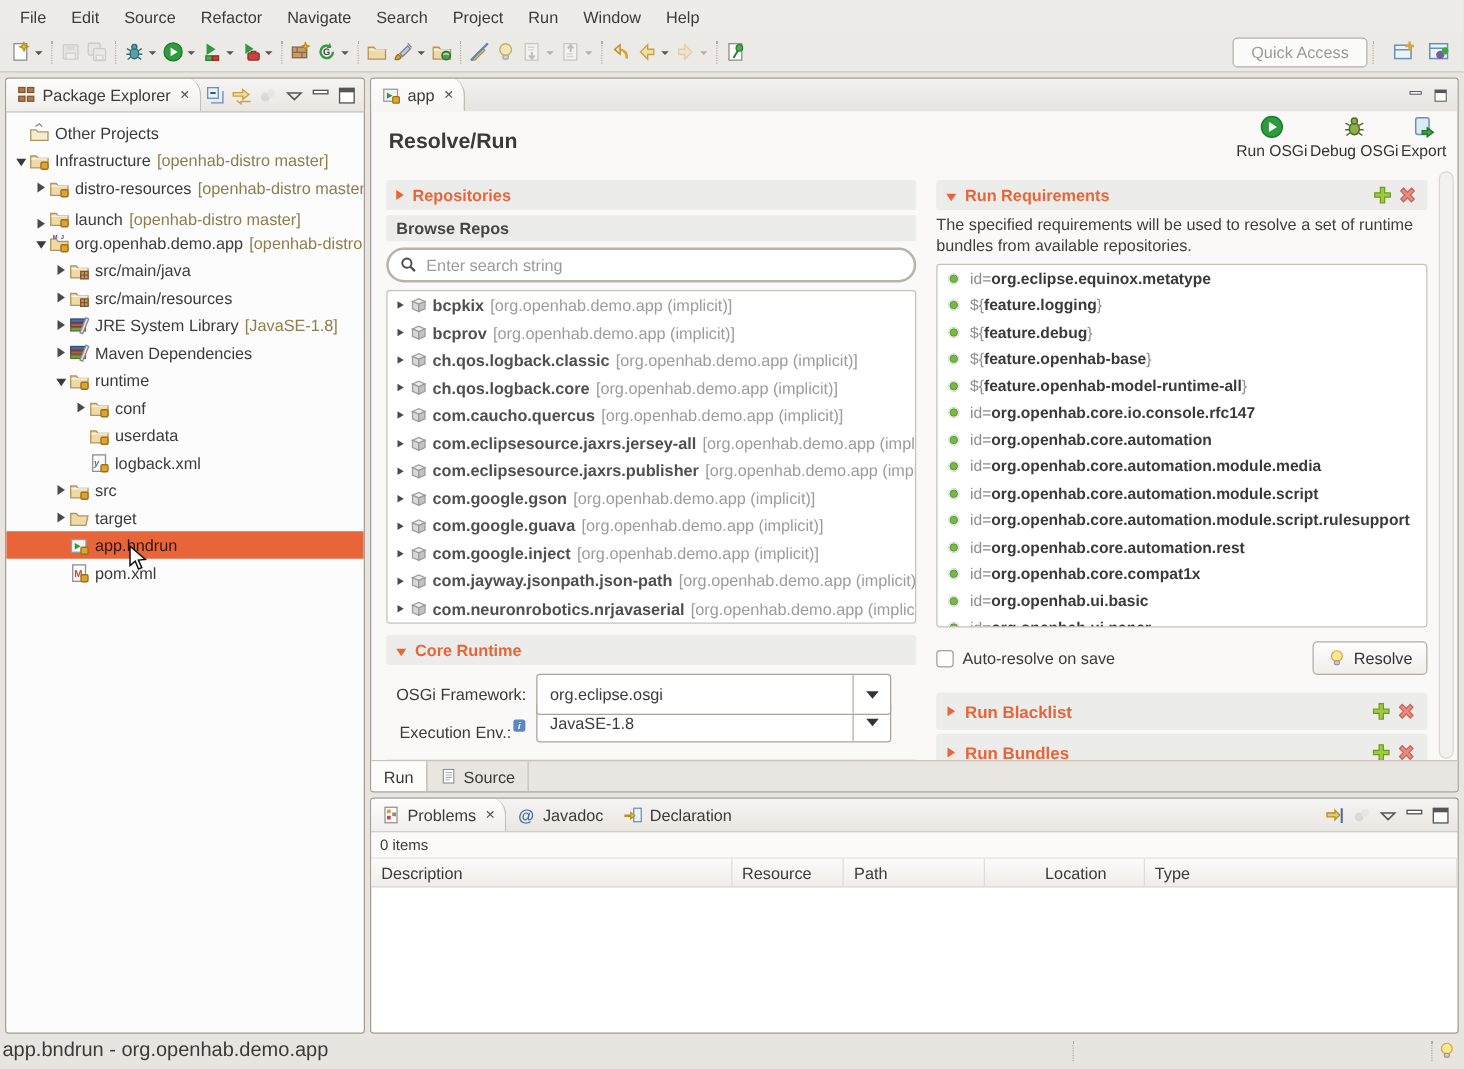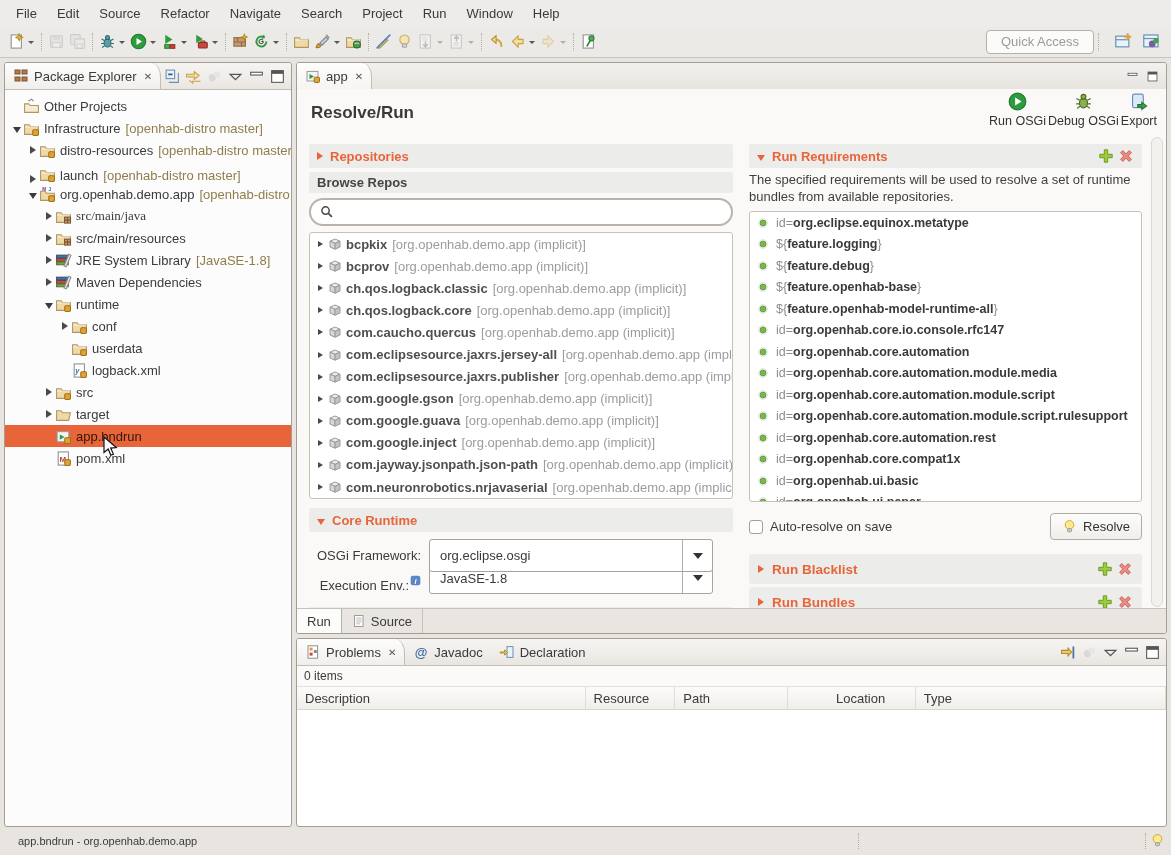--- a/index.html
+++ b/index.html
@@ -98,21 +98,21 @@
 .ed-bottom{position:absolute;left:0;right:0;bottom:0;height:25px;background:#e9e6e2;border-top:1px solid #c6c1ba;display:flex;align-items:stretch}
 .btab{display:flex;align-items:center;gap:5px;padding:0 10px;font-size:13px;border-right:1px solid #c6c1ba}
 .btab .ic{width:14px;height:14px}
 .btab.sel{background:#fcfcfb;border-right:1px solid #b6b0a8}
 
 #problems{left:296px;top:638px;width:871px;height:189px;background:#fff}
 .p-count{height:20px;font-size:12px;padding:3px 0 0 7px;background:#fbfaf9}
 .p-header{height:24px;display:flex;background:linear-gradient(#fcfbfa,#f0eeea);border-top:1px solid #e3e0db;border-bottom:1px solid #d8d4ce;font-size:13px}
 .pcol{display:flex;align-items:center;padding-left:8px;border-right:1px solid #e0ddd7;white-space:nowrap;overflow:hidden}
 
-.statusbar{position:absolute;left:0;right:0;bottom:0;height:28px;display:flex;align-items:center;font-size:11px;padding-left:18px}
+.statusbar{position:absolute;left:0;right:0;bottom:0;height:28px;display:flex;align-items:center;font-size:16px;padding-left:2px}
 .ssep{width:0;height:16px;border-left:1px dotted #b0aaa2;position:absolute;top:6px}
 .statusbar .ic{width:15px;height:15px;position:absolute;right:6px;top:6px}
 #cursor{position:absolute;left:101px;top:436px;z-index:60;pointer-events:none}
 </style>
 </head>
 <body>
 
 <div class="menubar" id="menubar">
     <div class="menu-item">File</div>
     <div class="menu-item">Edit</div>
@@ -454,21 +454,21 @@
           <svg viewBox="0 0 16 16" style="width:100%;height:100%">
             <path d="M1.5 5h4.2l1.4 1.8h7.4v6.7H1.5z" fill="#efd9a7" stroke="#b2955c"></path>
             <text x="3" y="4.6" font-size="4.4" font-weight="bold" fill="#7a2f8e">M</text>
             <text x="9" y="4.6" font-size="4.4" font-weight="bold" fill="#2a5a9a">J</text>
             <rect x="9.2" y="9.2" width="5.3" height="5.3" rx="1" fill="#e2a42f" stroke="#99701d"></rect>
           </svg>
         </span>
         <span>org.openhab.demo.app</span>
         <span class="deco">[openhab-distro master]</span>
       </div>
-      <div class="trow" style="padding-left: 38px; font-family: Liberation Serif, serif;">
+      <div class="trow" style="padding-left: 38px;">
         <span class="expbox">
           <span class="exp-c"></span>
         </span>
         <span class="ic" style="width: 17px; height: 17px;">
           <svg viewBox="0 0 16 16" style="width:100%;height:100%">
             <path d="M1.5 4.5h4.2l1.4 1.8h7.4v7.2H1.5z" fill="#efd9a7" stroke="#b2955c"></path>
             <path d="M1.9 6.6h12.3" stroke="#fff" stroke-opacity=".7"></path>
             <rect x="9" y="8.6" width="5.6" height="5.6" fill="#c89a6b" stroke="#7d5530"></rect>
             <path d="M11.8 8.6v5.6M9 11.4h5.6" stroke="#7d5530"></path>
           </svg>
@@ -684,20 +684,21 @@
       <div class="subhdr">
         <span>Browse Repos</span>
       </div>
       <div class="search-box">
         <span class="ic">
             <svg viewBox="0 0 16 16" style="width:100%;height:100%">
               <circle cx="6.3" cy="6.3" r="4.2" fill="none" stroke="#4a4a4a" stroke-width="1.7"></circle>
               <line x1="9.6" y1="9.6" x2="13.6" y2="13.6" stroke="#4a4a4a" stroke-width="2"></line>
             </svg>
           </span>
+        <input placeholder="Enter search string" style="">
       </div>
       <div class="listbox" id="repo-list">
           <div class="repo-row">
             <span class="expbox">
               <span class="exp-c"></span>
             </span>
             <span class="ic" style="width: 16px; height: 16px;">
               <svg viewBox="0 0 16 16" style="width:100%;height:100%">
                 <path d="M3 5.2l5-2.2 5 2.2-5 2.2z" fill="#ececec" stroke="#9a9a9a"></path>
                 <path d="M3 5.2v5.8l5 2.2V7.4z" fill="#d8d8d8" stroke="#9a9a9a"></path>

